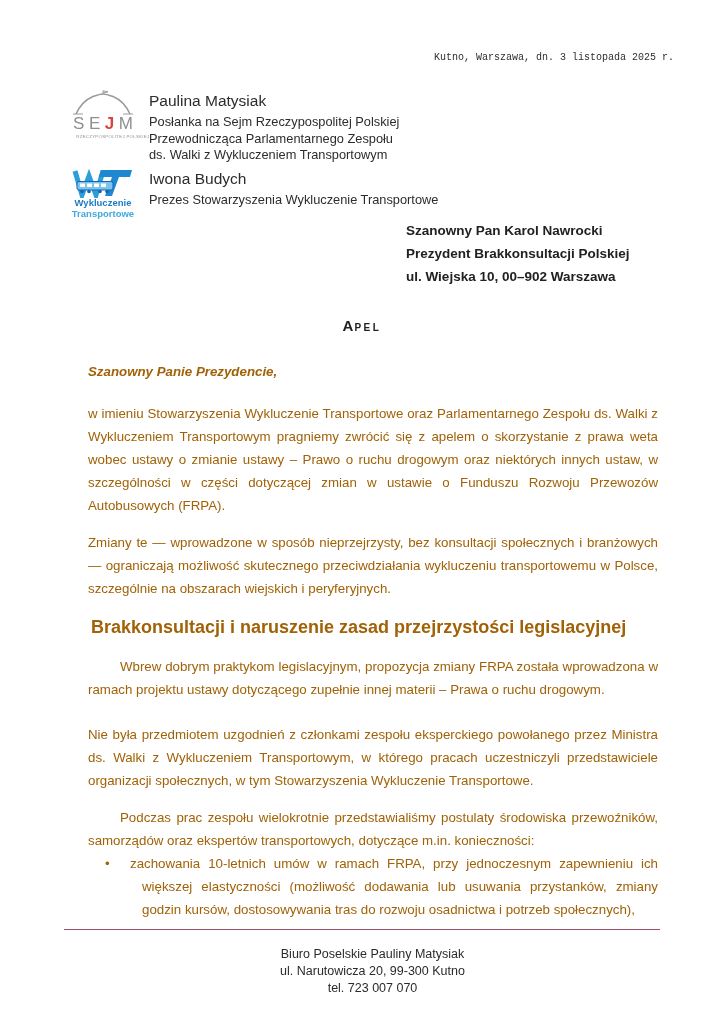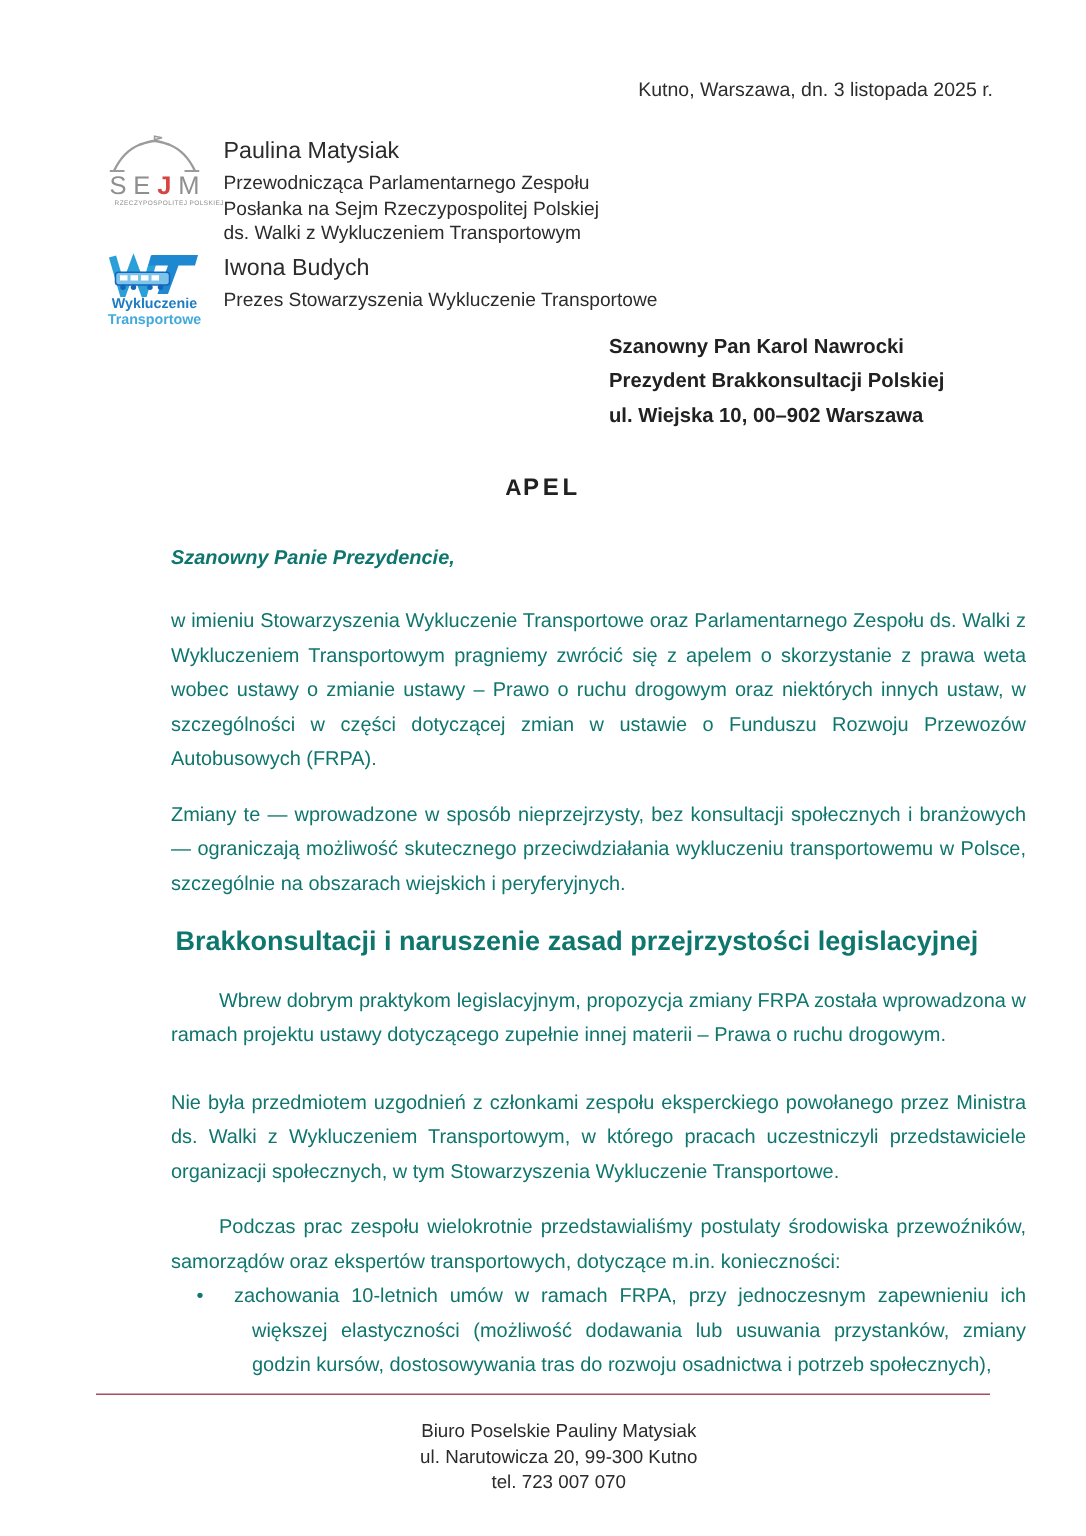--- a/index.html
+++ b/index.html
@@ -7,22 +7,22 @@
     position:relative;
     width:724px;height:1024px;
     margin:0 auto;
     background:#ffffff;
     font-family:"Liberation Sans", sans-serif;
     color:var(--text,#212121);
     overflow:hidden;
   }
   
   .date-line{
-    position:absolute;top:52px;right:62px;
-    font-size:13px;color:#2d2d2d;
+    position:absolute;top:52px;right:50px;
+    font-size:10px;color:#2d2d2d;font-family:Liberation Mono, monospace;
   }
   
   .sender-row{position:absolute;left:66px;display:flex;align-items:flex-start;}
   .sender-row1{top:90px;}
   .sender-row2{top:168px;}
   .logo-col{width:74px;flex:0 0 74px;margin-right:9px;}
   .sejm-letters{
     display:flex;justify-content:space-between;
     width:60px;margin:0 auto;
     font-size:17px;font-weight:500;color:var(--logo-gray,#8f8f8f);
@@ -44,25 +44,25 @@
   .recipient{
     position:absolute;left:406px;top:219px;
     font-weight:700;font-size:13.5px;line-height:23px;
   }
   
   .title{
     position:absolute;top:316px;left:0;right:0;
     text-align:center;font-weight:700;line-height:20px;
   }
   .t-initial{font-size:15px;letter-spacing:1px;}
-  .t-rest{font-size:16px;letter-spacing:2.5px;}
+  .t-rest{font-size:10px;letter-spacing:2.5px;}
   
   .body-col{
     position:absolute;left:88px;top:360px;width:570px;
-    font-size:13.3px;line-height:23px;color:#0f766e;margin-left:26px;
+    font-size:13.3px;line-height:23px;color:#a16207;
   }
   .body-col p{margin:0;text-align:justify;}
   .salutation{font-weight:700;font-style:italic;margin:0 0 19px !important;text-align:left !important;}
   .p1{margin:0 0 14px !important;}
   .p2{margin:0 0 16px !important;}
   .sec-heading{
     font-weight:700;margin:0 0 16px;padding-left:3px;
     font-size:18px;line-height:23px;
   }
   .p3{margin:0 0 22px !important;text-indent:32px;}
@@ -102,22 +102,22 @@
       <div class="sejm-letters">
         <span>S</span>
         <span>E</span>
         <span class="red">J</span>
         <span>M</span>
       </div>
       <div class="sejm-sub">RZECZYPOSPOLITEJ POLSKIEJ</div>
     </div>
     <div class="sender-text">
       <div class="sender-name">Paulina Matysiak</div>
+      <div class="sender-role">Posłanka na Sejm Rzeczypospolitej Polskiej</div>
       <div class="sender-role">Przewodnicząca Parlamentarnego Zespołu</div>
-      <div class="sender-role">Posłanka na Sejm Rzeczypospolitej Polskiej</div>
       <div class="sender-role">ds. Walki z Wykluczeniem Transportowym</div>
     </div>
   </div>
 
   <div class="sender-row sender-row2">
     <div class="logo-col">
       <svg viewBox="0 0 62 30" width="62" height="30" style="display:block;margin:0 auto;">
         <polyline points="3,3 10,27 17,8 24,27 31,3" fill="none" stroke="#2a9fd8" stroke-width="5" stroke-linejoin="miter"></polyline>
         <path d="M29,2 L60,2 L58,9 L47,9 L40,28 L33,28 L40,9 L27,9 Z" fill="#1e88d0"></path>
         <g>

